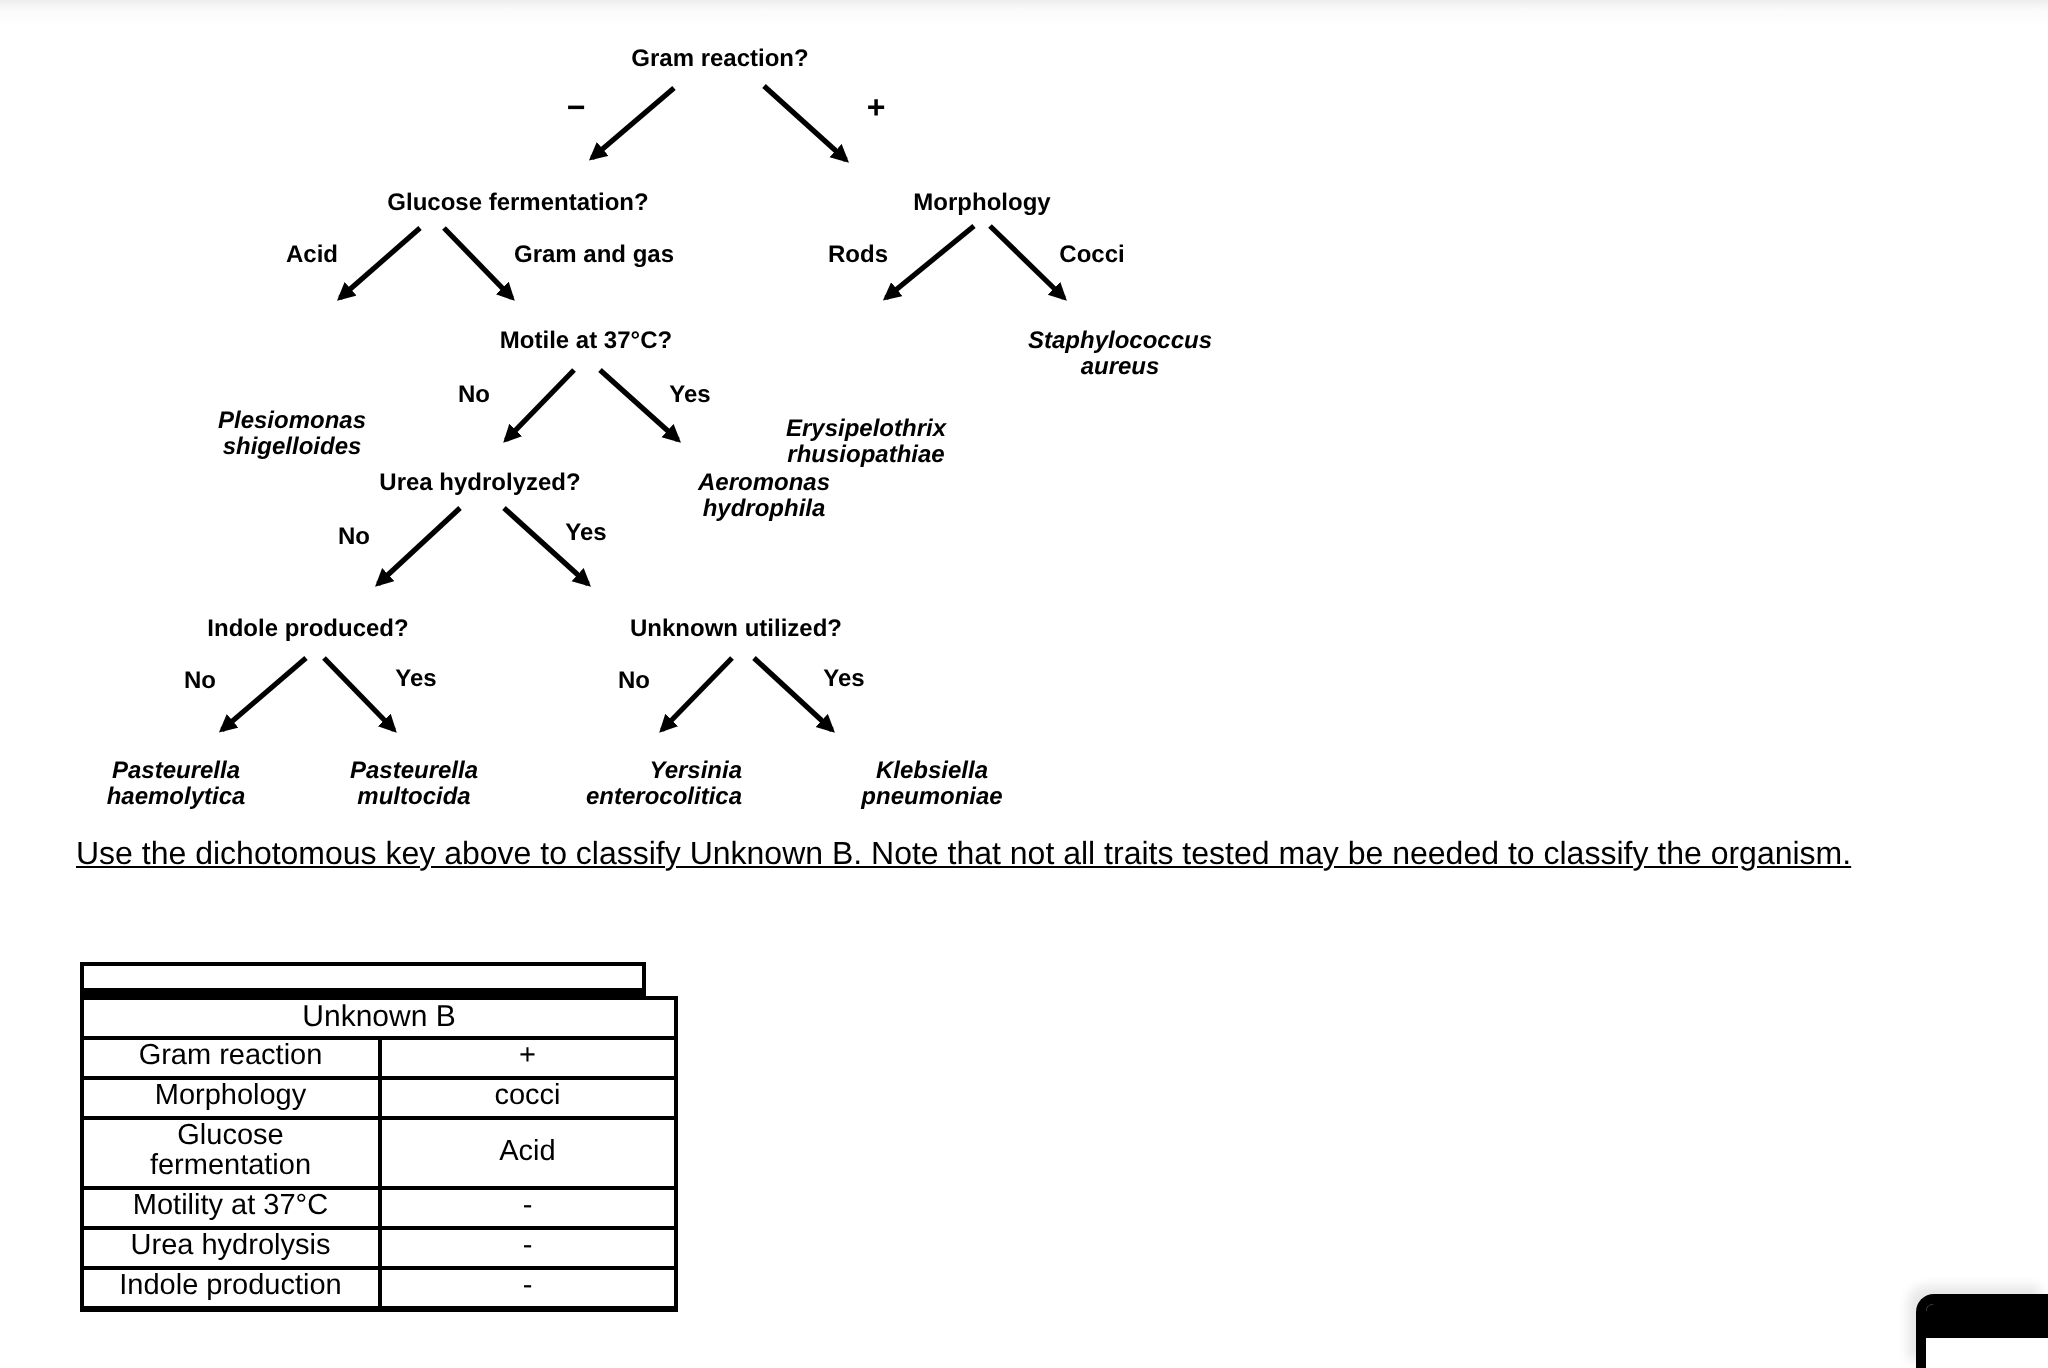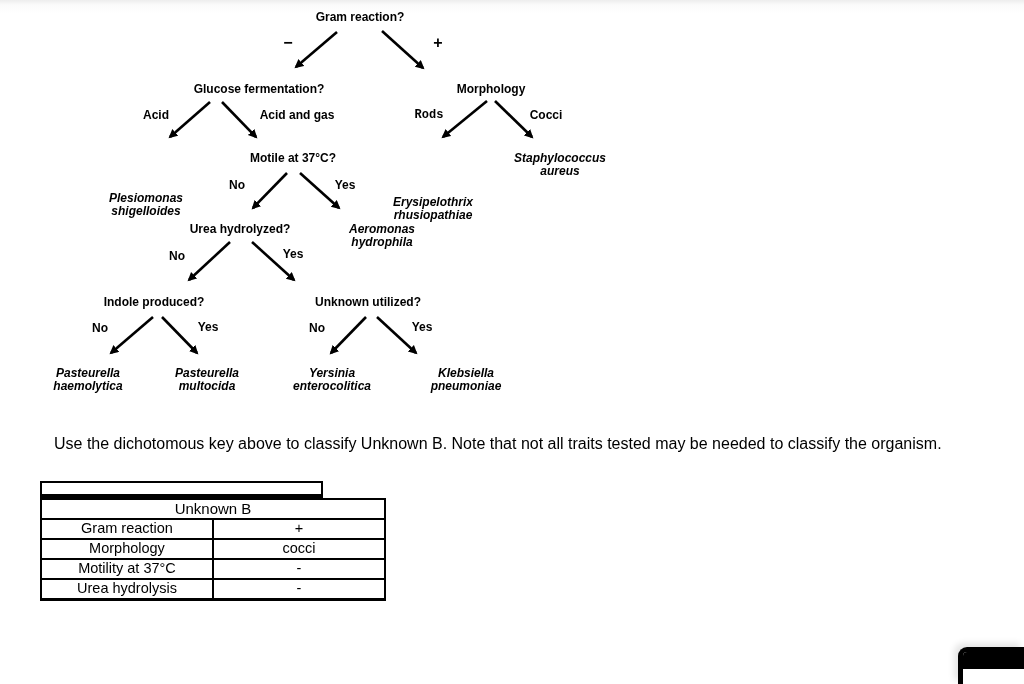--- a/index.html
+++ b/index.html
@@ -2,40 +2,40 @@
 <html><head>
 <meta charset="utf-8">
 <style>
   html,body{margin:0;padding:0;}
   body{
     width:1024px;height:684px;position:relative;overflow:hidden;
     background:linear-gradient(180deg,#ededed 0px,#fbfbfb 5px,#ffffff 14px);
     font-family:"Liberation Sans",sans-serif;color:#000;
   }
   
-  .diagram{position:absolute;left:0;top:0;width:984px;height:412px;}
+  .diagram{position:absolute;left:0;top:12px;width:984px;height:412px;}
   #arrow-svg{position:absolute;left:0;top:0;pointer-events:none;}
   .arrow-line{stroke:#000;stroke-width:2.6;}
   .node{position:absolute;transform:translateX(-50%);text-align:center;white-space:nowrap;color:#000;}
   .node.question{font-weight:bold;font-size:12px;line-height:13px;}
   .node.branch{font-weight:bold;font-size:12px;line-height:13px;}
   .node.species{font-weight:bold;font-style:italic;font-size:12px;line-height:13px;}
   .node.sign{font-weight:bold;font-size:16px;line-height:16px;}
   
   .instruction{
-    position:absolute;left:38px;top:417px;width:936px;margin:16px;
-    font-size:16px;line-height:22px;color:#000;
+    position:absolute;left:38px;top:417px;width:936px;margin:0;
+    font-size:16px;line-height:22px;color:#000;text-decoration:underline;
   }
   
   .answer-box{
     position:absolute;left:40px;top:481px;width:279px;height:11px;
     background:#fff;border:2px solid #000;border-bottom:4px solid #000;
   }
   table.traits{
-    position:absolute;left:40px;top:498px;width:346px;
+    position:absolute;left:40px;top:498px;width:299px;
     border-collapse:collapse;background:#fff;
     font-size:14.5px;color:#000;table-layout:fixed;
   }
   table.traits th,table.traits td{border:2px solid #000;padding:1px 5px 2px;line-height:15px;}
   table.traits th{font-weight:normal;text-align:center;font-size:15px;}
   table.traits{border-bottom:3px solid #000;}
   td.trait-cell{width:167px;text-align:center;}
   td.value-cell{text-align:center;}
   
   .corner-widget{
@@ -83,23 +83,23 @@
     <div class="node question" style="left: 219px; top: 83px; margin-left: 40px;">
       <div>Glucose fermentation?</div>
     </div>
     <div class="node question" style="left: 491px; top: 83px;">
       <div>Morphology</div>
     </div>
     <div class="node branch" style="left: 156px; top: 109px;">
       <div>Acid</div>
     </div>
     <div class="node branch" style="left: 297px; top: 109px;">
-      <div>Acid and gas</div>
-    </div>
-    <div class="node branch" style="left: 429px; top: 109px; font-family: Liberation Mono, monospace;">
+      <div>Gram and gas</div>
+    </div>
+    <div class="node branch" style="left: 429px; top: 109px;">
       <div>Rods</div>
     </div>
     <div class="node branch" style="left: 546px; top: 109px;">
       <div>Cocci</div>
     </div>
     <div class="node species" style="left: 146px; top: 152px; margin-top: 40px;">
       <div>Plesiomonas</div>
       <div>shigelloides</div>
     </div>
     <div class="node question" style="left: 293px; top: 152px;">
@@ -151,21 +151,21 @@
       <div>Yes</div>
     </div>
     <div class="node species" style="left: 88px; top: 367px;">
       <div>Pasteurella</div>
       <div>haemolytica</div>
     </div>
     <div class="node species" style="left: 207px; top: 367px;">
       <div>Pasteurella</div>
       <div>multocida</div>
     </div>
-    <div class="node species" style="left: 332px; top: 367px;">
+    <div class="node species" style="left: 332px; top: 367px; text-align: right;">
       <div>Yersinia</div>
       <div>enterocolitica</div>
     </div>
     <div class="node species" style="left: 466px; top: 367px;">
       <div>Klebsiella</div>
       <div>pneumoniae</div>
     </div>
   </div>
 
 <p class="instruction">Use the dichotomous key above to classify Unknown B. Note that not all traits tested may be needed to classify the organism.</p>
@@ -181,25 +181,33 @@
   <tbody id="traits-body">
       <tr>
         <td class="trait-cell">Gram reaction</td>
         <td class="value-cell">+</td>
       </tr>
       <tr>
         <td class="trait-cell">Morphology</td>
         <td class="value-cell">cocci</td>
       </tr>
       <tr>
+        <td class="trait-cell">Glucose fermentation</td>
+        <td class="value-cell">Acid</td>
+      </tr>
+      <tr>
         <td class="trait-cell">Motility at 37°C</td>
         <td class="value-cell">-</td>
       </tr>
       <tr>
         <td class="trait-cell">Urea hydrolysis</td>
+        <td class="value-cell">-</td>
+      </tr>
+      <tr>
+        <td class="trait-cell">Indole production</td>
         <td class="value-cell">-</td>
       </tr>
     </tbody>
 </table>
 
 <div class="corner-widget" style="background: rgb(255, 255, 255);">
   <div class="corner-bar" style="background: rgb(0, 0, 0);"></div>
 </div>
 
 </body></html>

